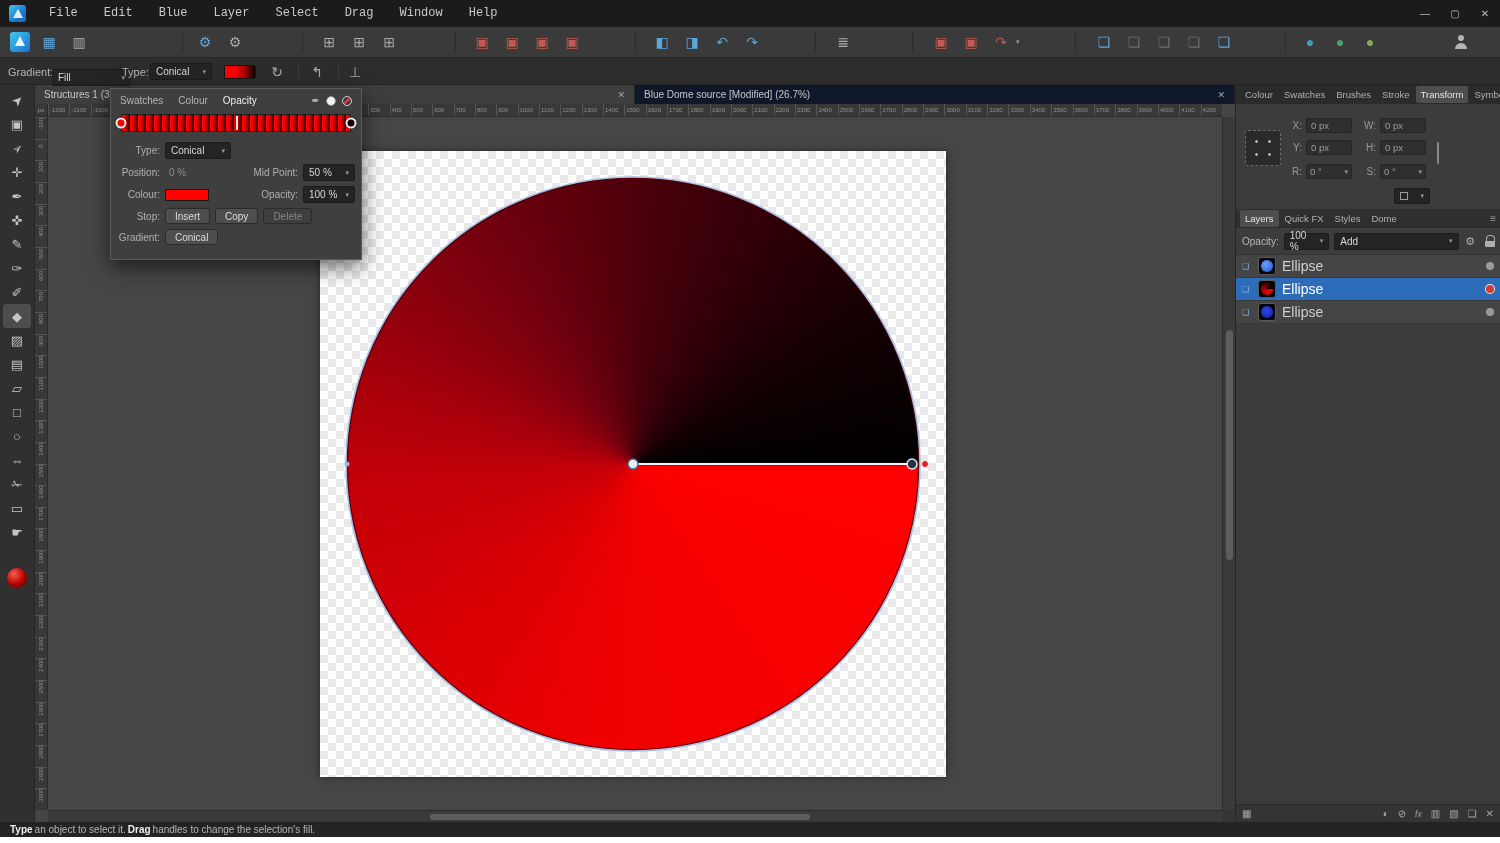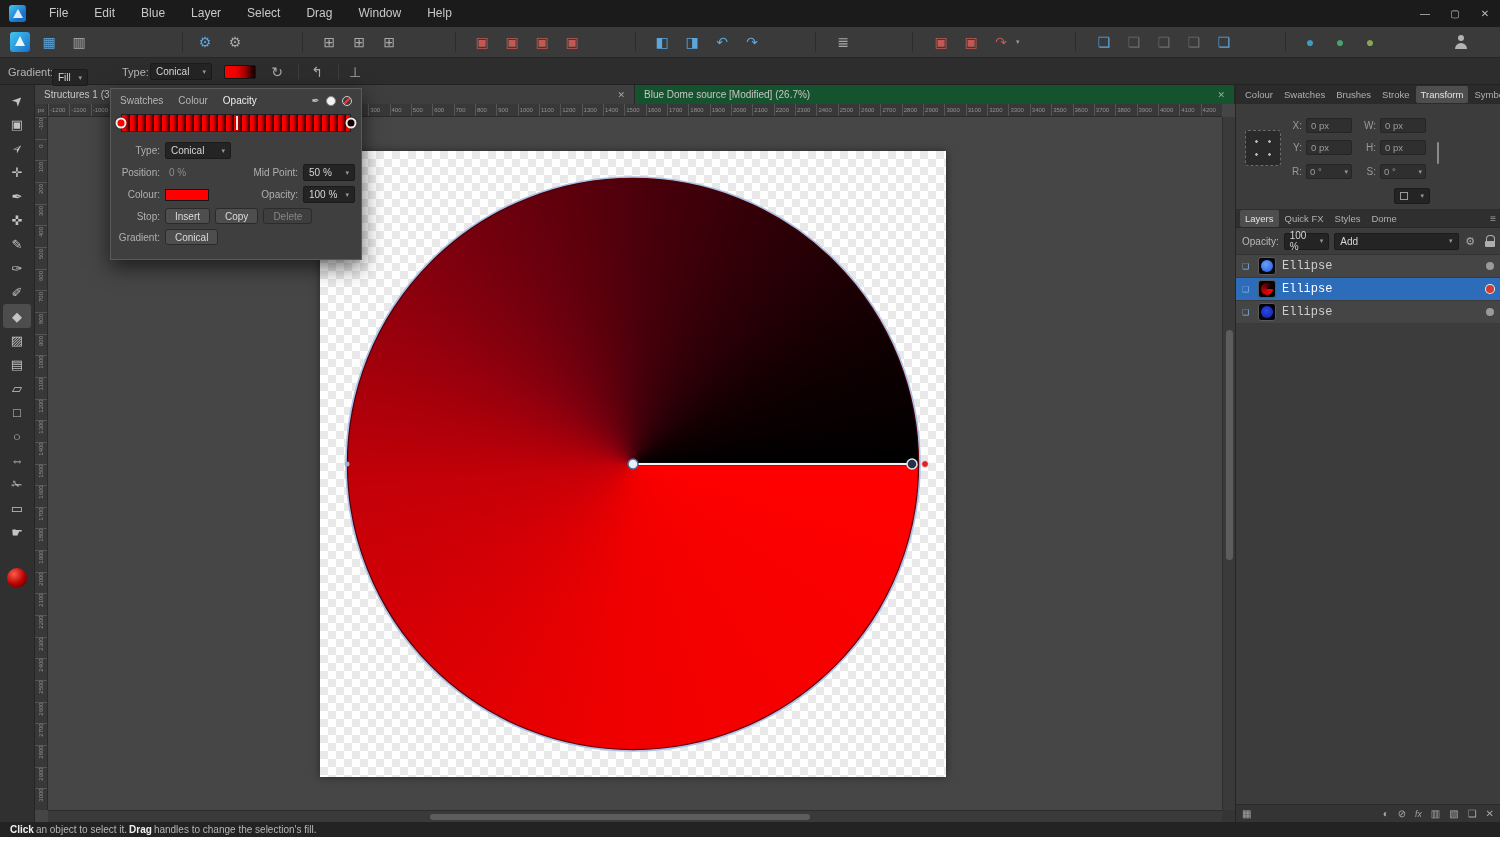--- a/index.html
+++ b/index.html
@@ -3,21 +3,21 @@
 <meta charset="utf-8">
 <style>
   *{margin:0;padding:0;box-sizing:border-box;font-family:"Liberation Sans",sans-serif;user-select:none;}
   html,body{width:1500px;height:843px;overflow:hidden;background:#454545;}
   .app{position:absolute;inset:0;}
 
   
   .menubar{position:absolute;left:0;top:0;right:0;height:27px;background:#1b1b1b;display:flex;align-items:center;color:#c9c9c9;font-size:12px;z-index:20;}
   .logo{width:17px;height:17px;margin:0 10px 0 9px;border-radius:3px;background:linear-gradient(135deg,#41c7f0 0%,#1b6ec9 70%);position:relative;}
   .logo::after{content:"";position:absolute;left:4px;top:4px;border-left:5px solid transparent;border-right:5px solid transparent;border-bottom:9px solid rgba(255,255,255,.85);}
-  .menu-item{padding:0 13px;height:27px;line-height:27px;}
+  .menu-item{padding:0 13px;height:27px;line-height:27px;font-family:Liberation Mono, monospace;}
   .win-controls{margin-left:auto;display:flex;height:27px;}
   .win-btn{width:30px;text-align:center;line-height:27px;color:#bdbdbd;font-size:10px;}
 
   
   .toolbar{position:absolute;left:0;top:27px;right:0;height:31px;background:#3a3a3a;border-bottom:1px solid #262626;z-index:20;}
   .tb-group{position:absolute;top:0;height:30px;display:flex;align-items:center;gap:8px;}
   .tb-icon{width:22px;height:22px;display:flex;align-items:center;justify-content:center;font-size:14px;color:#a9a9a9;border-radius:3px;}
   .tb-tile{width:20px;height:20px;border-radius:3px;background:linear-gradient(135deg,#41c7f0,#1b6ec9);position:relative;}
   .tb-tile::after{content:"";position:absolute;left:5px;top:4px;border-left:5px solid transparent;border-right:5px solid transparent;border-bottom:10px solid rgba(255,255,255,.9);}
   .c-blue{color:#5ca6dd;} .c-grey{color:#a9a9a9;} .c-red{color:#c05a52;} .c-dim{color:#6d6d6d;}
@@ -38,21 +38,21 @@
 
   
   .tools{position:absolute;left:0;top:85px;width:35px;bottom:21px;background:#303030;border-right:1px solid #252525;display:flex;flex-direction:column;align-items:center;padding-top:3px;z-index:10;}
   .tool{width:28px;height:24px;display:flex;align-items:center;justify-content:center;font-size:13px;color:#c4c4c4;border-radius:3px;flex:0 0 auto;}
   .tool.active{background:#4d4d4d;}
   .fill-sphere{margin-top:24px;width:20px;height:20px;border-radius:50%;background:radial-gradient(circle at 35% 30%,#ff5a4a,#b40000 55%,#3c0000 100%);flex:0 0 auto;}
 
   
   .doc-tabs{position:absolute;left:35px;top:85px;width:1200px;height:19px;background:#2a2a2a;display:flex;z-index:5;}
   .doc-tab{flex:1;display:flex;align-items:center;padding:0 9px;background:#3e3e3e;border-right:1px solid #262626;overflow:hidden;}
-  .doc-tab.active{background:#14532d;}
+  .doc-tab.active{background:#0f172a;}
   .doc-tab .title{font-size:10px;color:#c6c6c6;white-space:nowrap;overflow:hidden;}
   .doc-tab .close{margin-left:auto;font-size:9px;color:#a5a5a5;padding-left:8px;}
 
   
   .ruler-corner{position:absolute;left:35px;top:104px;width:13px;height:13px;background:#383838;border-right:1px solid #2a2a2a;border-bottom:1px solid #2a2a2a;font-size:6px;color:#9a9a9a;display:flex;align-items:center;justify-content:center;z-index:5;}
   .ruler-top{position:absolute;left:48px;top:104px;width:1174px;height:13px;background:#383838;border-bottom:1px solid #2a2a2a;display:flex;overflow:hidden;z-index:5;}
   .htick{flex:1 1 0;font-size:6px;color:#919191;border-left:1px solid #555;line-height:12px;padding-left:1px;white-space:nowrap;}
   .ruler-left{position:absolute;left:35px;top:117px;width:13px;height:693px;background:#383838;border-right:1px solid #2a2a2a;display:flex;flex-direction:column;overflow:hidden;z-index:5;}
   .vtick{flex:1 1 0;position:relative;border-top:1px solid #555;}
   .vtick span{position:absolute;left:-5px;top:3px;width:22px;text-align:center;transform:rotate(-90deg);transform-origin:center;font-size:6px;color:#919191;display:block;}
@@ -95,21 +95,21 @@
   .layer-list{position:absolute;left:0;top:170px;right:0;}
   .layer-row{height:23px;display:flex;align-items:center;background:#454545;border-bottom:1px solid #3a3a3a;padding:0 6px;gap:6px;}
   .layer-row.selected{background:#2d6cb8;}
   .layer-row.selected .lname{color:#fff;}
   .ltype{font-size:8px;color:#8ab4e8;width:10px;}
   .thumb{width:18px;height:18px;border-radius:3px;border:1px solid #5a5a5a;position:relative;overflow:hidden;flex:0 0 auto;}
   .thumb::after{content:"";position:absolute;inset:2px;border-radius:50%;}
   .t1{background:#05070e;} .t1::after{background:radial-gradient(circle at 40% 35%,#6aa0ff,#1f57d8);}
   .t2{background:#050505;} .t2::after{background:conic-gradient(from 90deg,#ff0000,#c40008 40%,#600008 70%,#000 100%);}
   .t3{background:#04040a;} .t3::after{background:radial-gradient(circle at 45% 40%,#2a48e8,#101f9a);}
-  .lname{font-size:12px;color:#cecece;flex:1;font-family:Liberation Mono, monospace;}
+  .lname{font-size:14px;color:#cecece;flex:1;}
   .vis{width:8px;height:8px;border-radius:50%;background:#9a9a9a;flex:0 0 auto;}
   .vis.red{background:#d23b2f;box-shadow:0 0 0 1px #e8e8e8;}
   .panel-footer{position:absolute;left:0;right:0;bottom:0;height:18px;background:#343434;border-top:1px solid #2a2a2a;display:flex;align-items:center;padding:0 6px;gap:8px;font-size:10px;color:#a5a5a5;}
   .pf-right{margin-left:auto;display:flex;gap:9px;align-items:center;}
   .pf-fx{font-size:8.5px;font-style:italic;}
 
   
   .popup{position:absolute;left:110px;top:88px;width:252px;height:172px;background:#3f3f3f;border:1px solid #5a5a5a;box-shadow:0 7px 20px rgba(0,0,0,.6);z-index:50;font-size:10px;color:#bcbcbc;}
   .popup-tabs{display:flex;align-items:center;gap:15px;padding:6px 9px 4px 9px;}
   .popup-tab{color:#b5b5b5;}
@@ -220,21 +220,21 @@
           <span class="person"></span>
         </span>
     </div>
   </div>
 
   <div class="contextbar">
     <div class="cx-item" style="left:8px;">
         <span>Gradient:</span>
       </div>
     <div class="cx-item" style="left:52px;">
-      <span class="sel" style="width:36px;margin-top:12px;">
+      <span class="sel" style="width:79px;margin-top:12px;">
         <span>Fill</span>
         <span class="chev">▾</span>
       </span>
     </div>
     <div class="cx-item" style="left:122px;">
         <span>Type:</span>
       </div>
     <div class="cx-item" style="left:150px;">
       <span class="sel" style="width:62px;">
         <span>Conical</span>
@@ -627,20 +627,20 @@
       </span>
 
       <span class="pg-label">Gradient:</span>
       <span class="btn-row">
         <span class="btn">Conical</span>
       </span>
     </div>
   </div>
 
   <div class="statusbar">
-    <b>Click</b>
+    <b>Type</b>
     <span> an object to select it. </span>
     <b>Drag</b>
     <span> handles to change the selection's fill.</span>
   </div>
   <div class="white-strip"></div>
 
 </div>
 
 </body></html>

